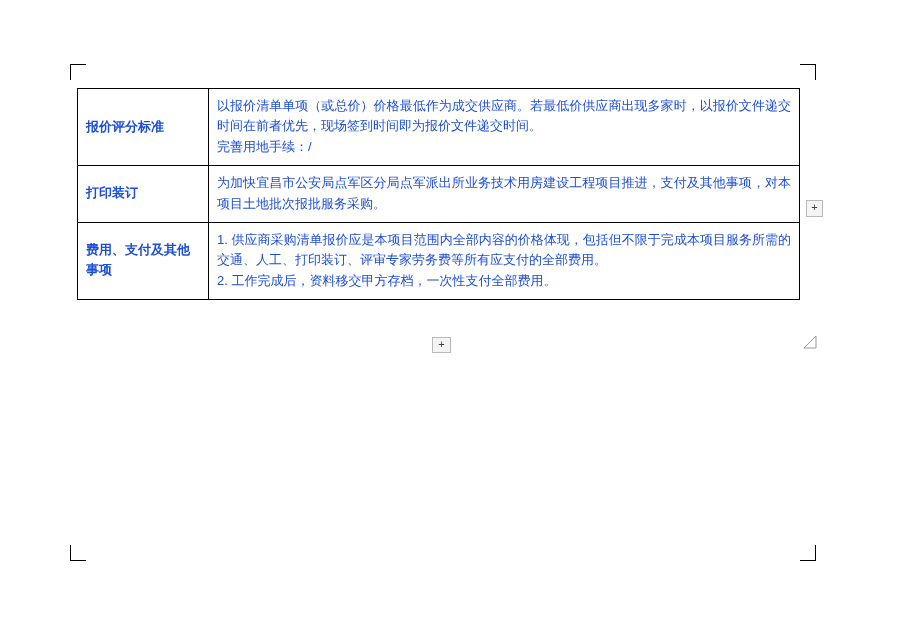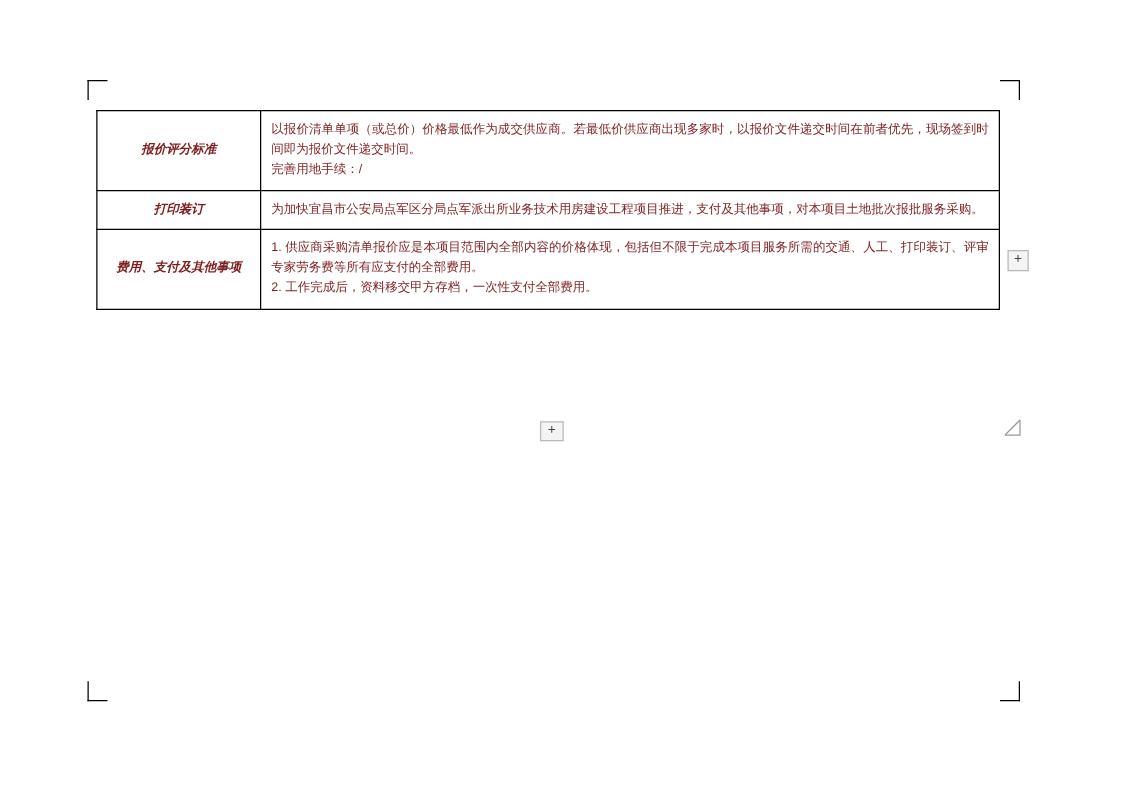--- a/index.html
+++ b/index.html
@@ -49,30 +49,28 @@
     left: 77px;
     top: 88px;
     width: 723px;
     border-collapse: collapse;
     table-layout: fixed;
   }
   #doc-table td {
     border: 1px solid #000000;
     vertical-align: middle;
     padding: 7px 8px 8px 8px;
-    font-size: 10px;
+    font-size: 13px;
     line-height: 1.55;
-    color: #7f1d1d;
+    color: #1d4ed8;
   }
   #doc-table td.label-cell {
     width: 114px;
-    text-align: center;
     font-weight: bold;
     vertical-align: middle;
-    font-style: italic;
   }
   #doc-table td.body-cell {
     text-align: justify;
     vertical-align: top;
   }
   #doc-table td.body-cell.mid {
     vertical-align: middle;
   }
   .para {
     margin: 0;

